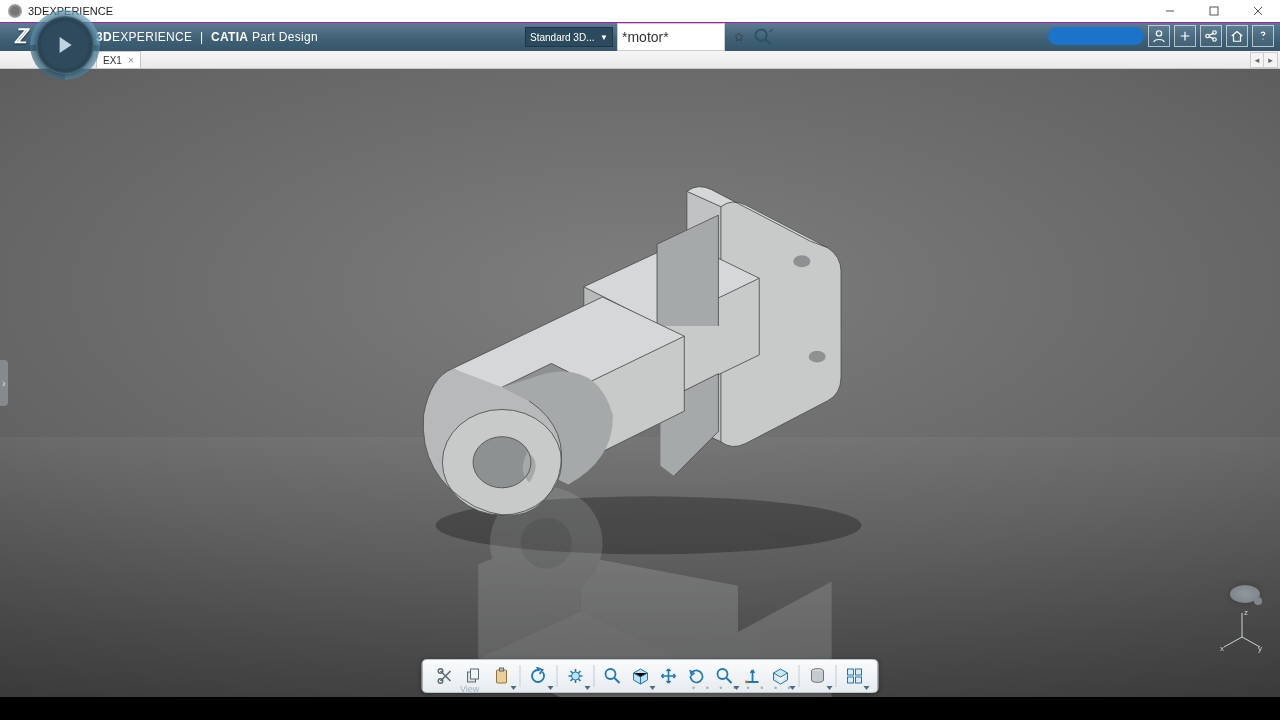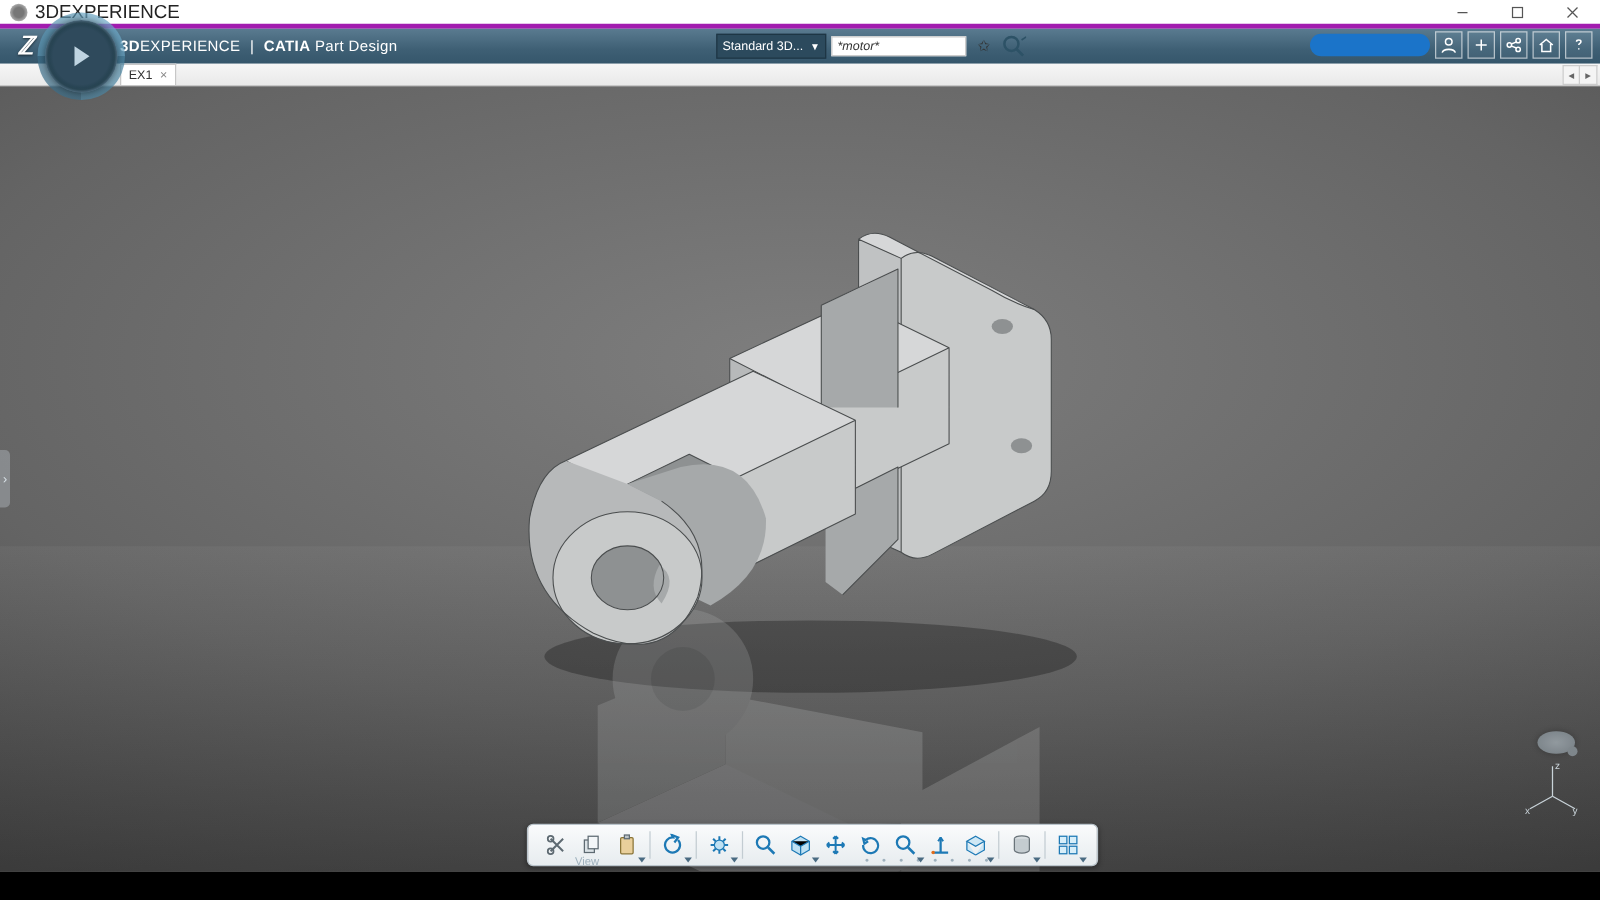--- a/index.html
+++ b/index.html
@@ -1,35 +1,35 @@
 <!DOCTYPE html>
 <html><head>
 <meta charset="utf-8">
 <style>
 * { margin:0; padding:0; box-sizing:border-box; font-family:"Segoe UI",Arial,sans-serif; }
 html,body{ width:1280px; height:720px; overflow:hidden; background:#fff; }
 
 
-.win-titlebar{ height:23px; background:#fff; display:flex; align-items:center; font-size:15px; color:#222; border-bottom:4px solid #a21caf; }
+.win-titlebar{ height:23px; background:#fff; display:flex; align-items:center; font-size:11px; color:#222; border-bottom:1px solid #a21caf; }
 .win-titlebar .app-ico{ width:14px; height:14px; margin:0 6px 0 8px; background:radial-gradient(circle,#777 40%,#aaa 70%); border-radius:50%; }
 .win-titlebar .spacer{ flex:1; }
 .win-btn{ width:44px; height:23px; display:flex; align-items:center; justify-content:center; color:#555; }
 .win-btn svg{ width:10px; height:10px; stroke:currentColor; stroke-width:1; fill:none; }
 
 
 .topbar{ height:28px; background:linear-gradient(#5a7b90,#3e5f74 60%,#35566b); display:flex; align-items:center; color:#fff; position:relative; }
 .brand{ margin-left:96px; font-size:12px; font-weight:400; letter-spacing:.3px; white-space:nowrap; }
 .brand b{ font-weight:700;text-align:right; }
 .brand .sep{ margin:0 4px; }
 .brand .mod{ font-weight:300; }
 
 .search-area{ position:absolute; left:525px; top:2px; display:flex; align-items:center; gap:4px; height:24px;}
-.search-combo{ width:88px; height:20px; background:#2c4a5d; color:#fff; font-size:10px; border:1px solid #1e3645; display:flex; align-items:center; padding:0 4px; justify-content:space-between;margin-left:48px; }
+.search-combo{ width:88px; height:20px; background:#2c4a5d; color:#fff; font-size:10px; border:1px solid #1e3645; display:flex; align-items:center; padding:0 4px; justify-content:space-between; }
 .search-combo .tri{ font-size:8px; }
-.search-input{ width:108px; height:16px; background:#fff; border:1px solid #ccc; font-size:10px; padding:0 4px; color:#333; font-style:italic; }
+.search-input{ width:108px; height:28px; background:#fff; border:1px solid #ccc; font-size:14px; padding:0 4px; color:#333; }
 .search-ico{ width:20px; height:20px; display:flex; align-items:center; justify-content:center; color:#fff; font-size:12px;}
 .search-ico.star{ color:#333; background:transparent; }
 
 .top-right{ position:absolute; right:6px; top:2px; display:flex; gap:4px; align-items:center;}
 .redact{ width:96px; height:18px; background:#1b74c9; border-radius:9px;}
 .topicon{ width:22px; height:22px; border:1px solid rgba(255,255,255,.6); display:flex; align-items:center; justify-content:center; color:#fff; font-size:12px; background:rgba(255,255,255,.05);}
 .topicon svg{ width:14px; height:14px; stroke:#fff; stroke-width:1.4; fill:none;}
 
 
 .compass{ position:absolute; left:36px; top:16px; width:58px; height:58px; z-index:30;}

